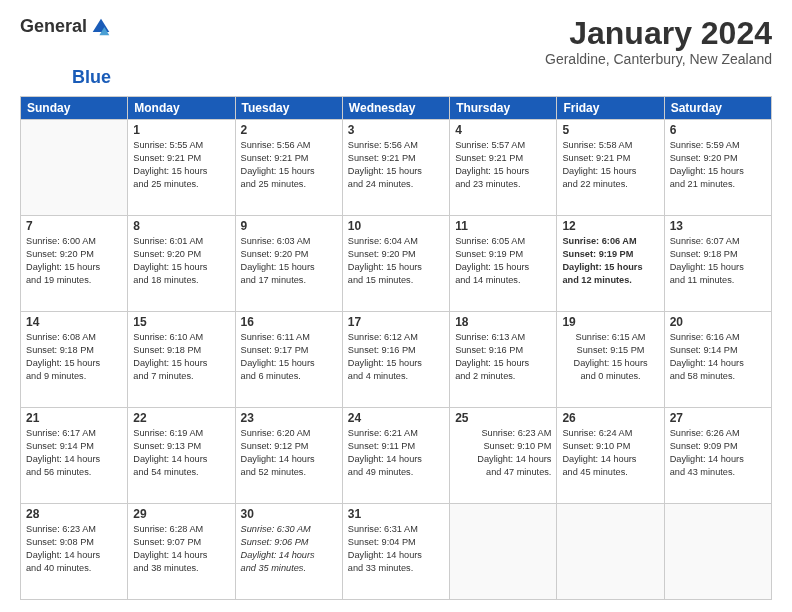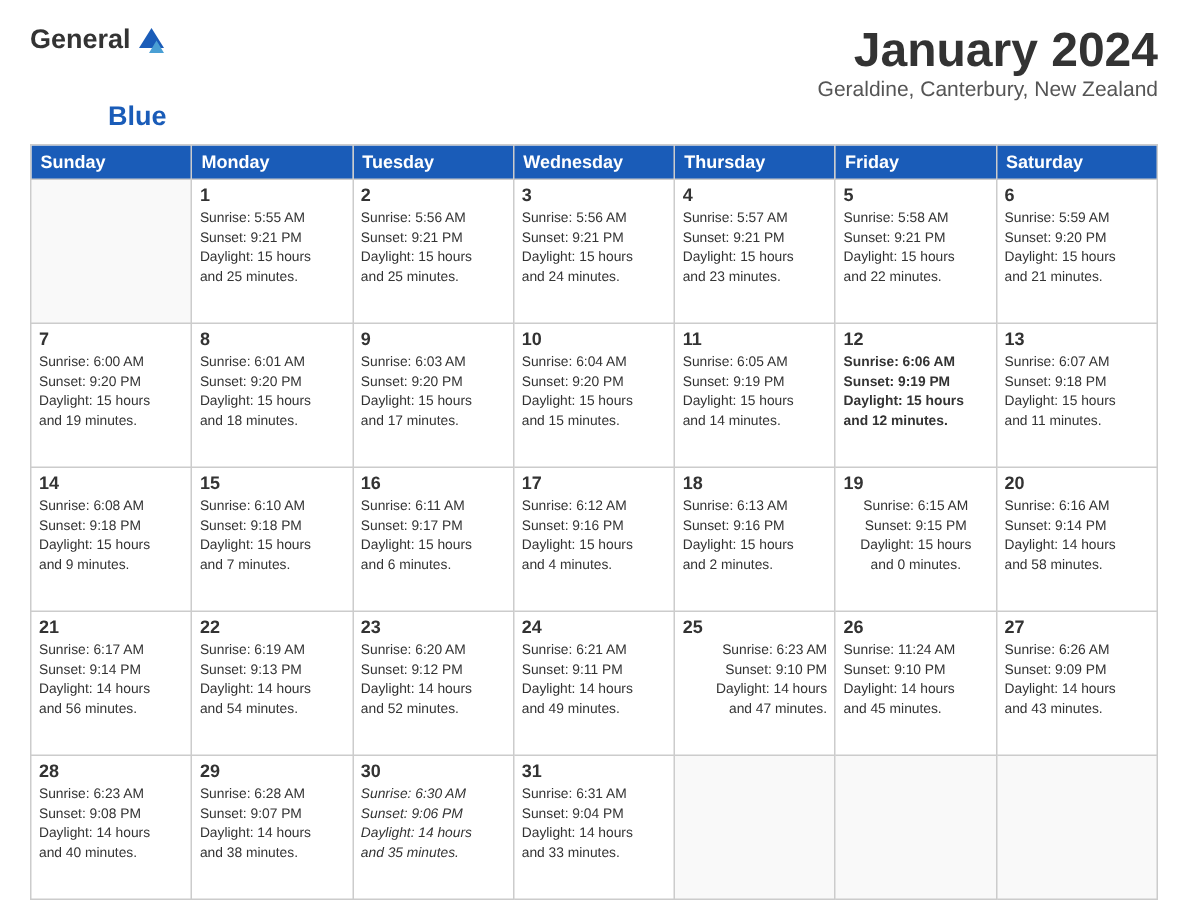--- a/index.html
+++ b/index.html
@@ -311,21 +311,21 @@
           </td>
           <td>
             <span class="day-number">25</span>
             <div class="day-info" style="white-space: pre-line; text-align: right;">Sunrise: 6:23 AM
 Sunset: 9:10 PM
 Daylight: 14 hours
 and 47 minutes.</div>
           </td>
           <td>
             <span class="day-number">26</span>
-            <div class="day-info" style="white-space: pre-line;">Sunrise: 11:24 AM
+            <div class="day-info" style="white-space: pre-line;">Sunrise: 6:24 AM
 Sunset: 9:10 PM
 Daylight: 14 hours
 and 45 minutes.</div>
           </td>
           <td>
             <span class="day-number">27</span>
             <div class="day-info" style="white-space: pre-line;">Sunrise: 6:26 AM
 Sunset: 9:09 PM
 Daylight: 14 hours
 and 43 minutes.</div>

